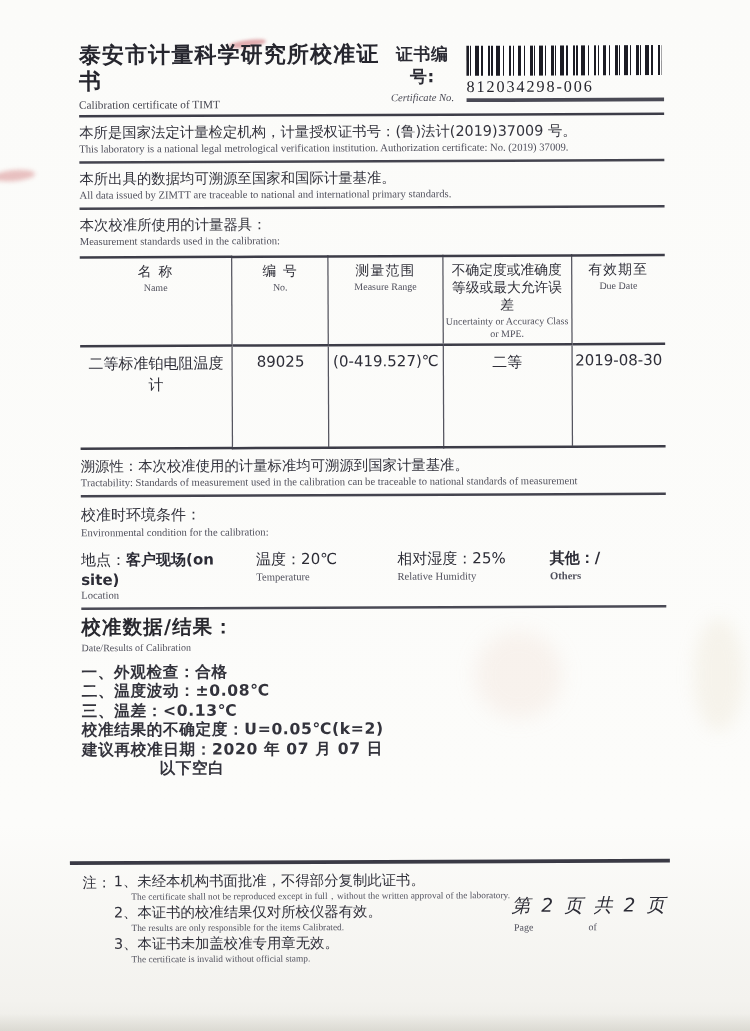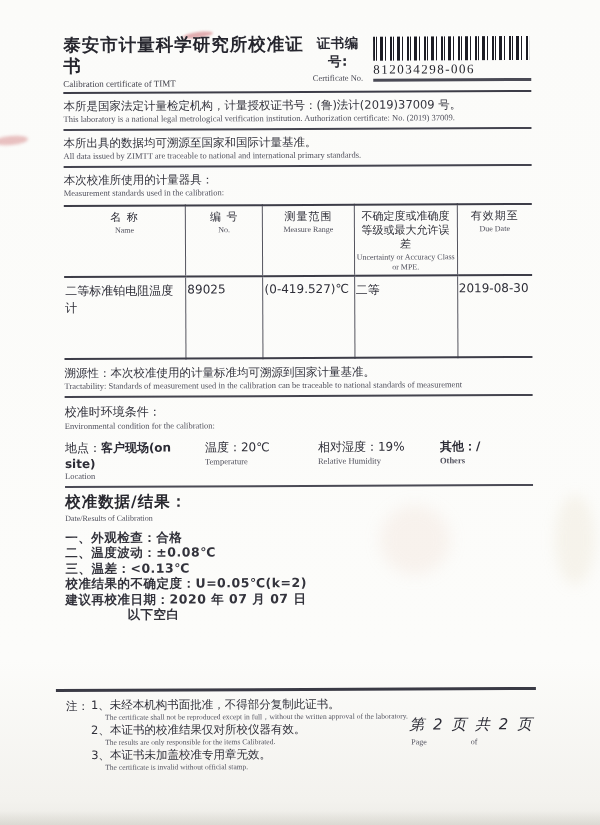--- a/index.html
+++ b/index.html
@@ -24,21 +24,21 @@
   .inner{padding:0 68px 0 64px;}
   .t-en{color:#50505c;font-size:8.5px;line-height:11px;}
 
   
   .header{display:flex;justify-content:space-between;align-items:flex-start;margin-top:34px;}
   .doc-title{font-size:17.5px;font-weight:bold;letter-spacing:1px;line-height:21px;font-family:"DejaVu Sans",sans-serif;color:#26262e;}
   .doc-title-en{font-size:9px;color:#45454f;margin-top:2px;}
   .certno-area{display:flex;gap:9px;align-items:center;margin-top:1px;}
   .certno-labels{text-align:center;}
   .certno-zh{font-size:13.5px;font-weight:bold;font-family:"DejaVu Sans",sans-serif;color:#2b2b34;letter-spacing:0.5px;}
-  .certno-en{font-size:8.5px;color:#4c4c57;margin-top:2px;}
+  .certno-en{font-size:8.5px;color:#4c4c57;margin-top:2px;font-style:italic;}
   .barcode-box{width:158px;}
   .barcode{
     height:24px;width:156px;
     background:repeating-linear-gradient(90deg,
       #1c1c24 0px,#1c1c24 2px,#fff 2px,#fff 3px,
       #1c1c24 3px,#1c1c24 4px,#fff 4px,#fff 7px,
       #1c1c24 7px,#1c1c24 10px,#fff 10px,#fff 12px,
       #1c1c24 12px,#1c1c24 13px,#fff 13px,#fff 17px);
   }
   .barcode-num{font-size:13px;letter-spacing:1.5px;color:#26262e;margin-top:1px;}
@@ -53,21 +53,21 @@
   .statement .zh{font-size:11.5px;line-height:14px;font-family:"DejaVu Sans",sans-serif;color:#33333d;}
   .statement .en{margin-top:1px;}
 
   
   table.std{width:100%;border-collapse:collapse;table-layout:fixed;margin-top:2px;
     border-top:2px solid #3d3d48;border-bottom:2px solid #3d3d48;}
   table.std th{border-bottom:2px solid #3d3d48;font-weight:normal;vertical-align:top;padding:4px 2px 2px 2px;}
   table.std th+th, table.std td+td{border-left:1.5px solid #55555f;}
   table.std .h-zh{font-size:11px;line-height:14px;font-family:"DejaVu Sans",sans-serif;color:#30303a;letter-spacing:1px;}
   table.std .h-en{font-size:8px;line-height:10px;color:#50505c;margin-top:1px;}
-  table.std td{height:74px;vertical-align:top;text-align:left;padding-top:5px;
+  table.std td{height:74px;vertical-align:top;text-align:center;padding-top:5px;
     font-size:12px;font-family:"DejaVu Sans",sans-serif;color:#2e2e38;}
 
   
   .trace{padding:6px 0 4px 0;}
   .trace .zh{font-size:11.5px;line-height:14px;font-family:"DejaVu Sans",sans-serif;}
   .trace .en{margin-top:1px;}
 
   
   .env-head{padding:6px 0 2px 0;}
   .env-head .zh{font-size:12px;font-family:"DejaVu Sans",sans-serif;}
@@ -219,21 +219,21 @@
       <div class="env-fields">
         <div class="env-field ef1">
           <div class="val-line"><span>地点：</span><b>客户现场(on site)</b></div>
           <div class="t-en en">Location</div>
         </div>
         <div class="env-field ef2">
           <div class="val-line"><span>温度：</span><span>20℃</span></div>
           <div class="t-en en">Temperature</div>
         </div>
         <div class="env-field ef3">
-          <div class="val-line"><span>相对湿度：</span><span>19%</span></div>
+          <div class="val-line"><span>相对湿度：</span><span>25%</span></div>
           <div class="t-en en">Relative Humidity</div>
         </div>
         <div class="env-field ef4">
           <div class="val-line"><span>其他：</span><span>/</span></div>
           <div class="t-en en">Others</div>
         </div>
       </div>
       <div class="rule-thin"></div>
 
       <div class="res-head">

